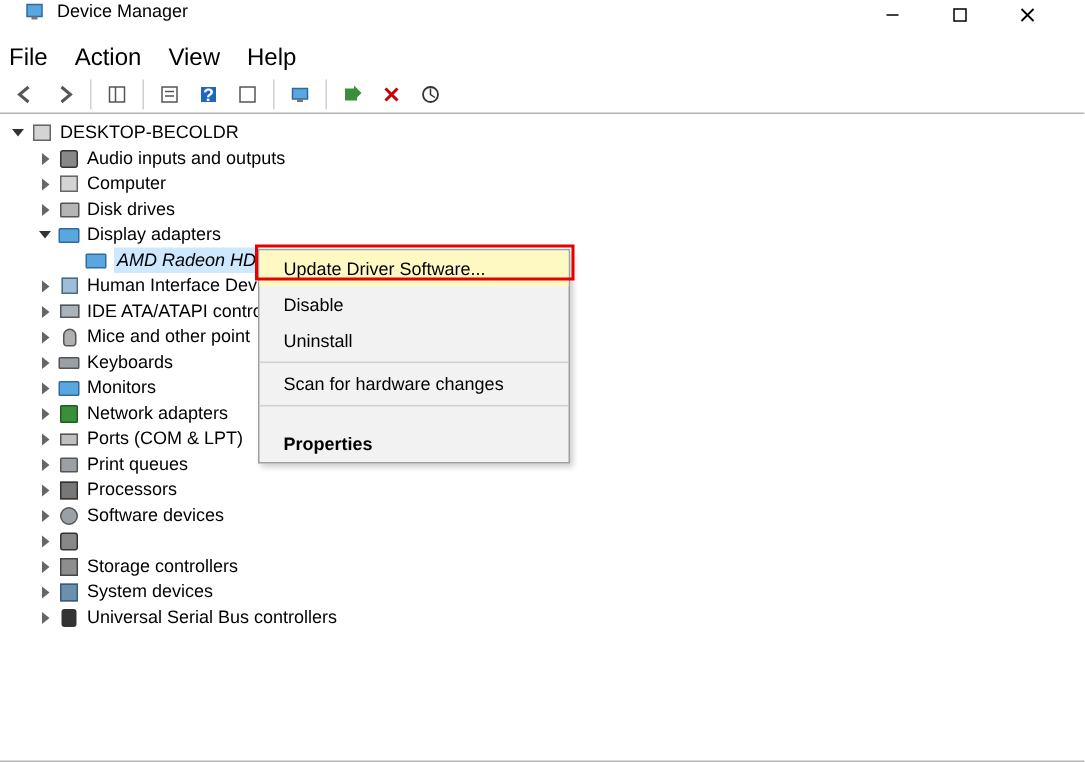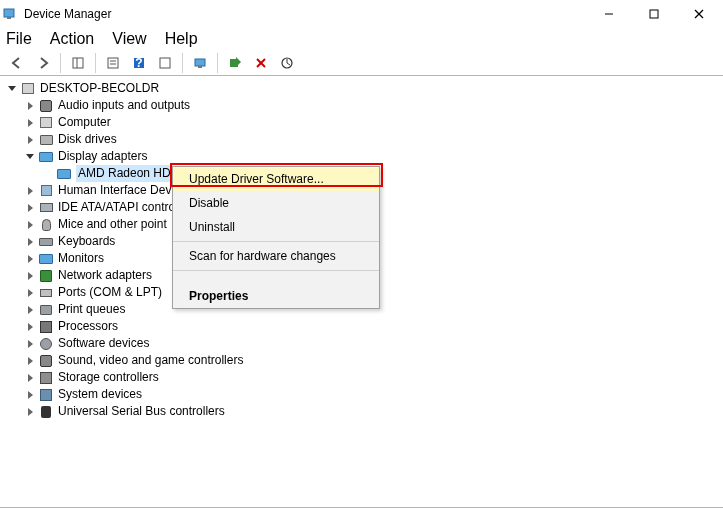--- a/index.html
+++ b/index.html
@@ -1,37 +1,37 @@
 <!DOCTYPE html>
 <html><head>
 <meta charset="utf-8">
 <style>
 * { box-sizing: border-box; margin: 0; padding: 0; font-family: "Segoe UI", Tahoma, sans-serif; font-size: 12px; }
 html, body { width: 723px; height: 508px; background: #fff; overflow: hidden; }
 
-.titlebar { height: 28px; display: flex; align-items: center; padding: 0 2px; }
+.titlebar { height: 28px; display: flex; padding: 0 16px; }
 .titlebar .app-icon { width: 16px; height: 16px; margin-right: 6px; display: inline-flex; }
 .titlebar .title { flex: 1; font-size: 12px; color: #000; }
 .titlebar .winbtns { display: flex; gap: 0; }
 .titlebar .winbtn { width: 45px; height: 20px; display: flex; align-items: center; justify-content: center; color: #000; }
 
 .menubar { height: 22px; display: flex; align-items: center; padding: 0 6px; gap: 18px; }
 .menubar .menu-item { font-size: 16px; color: #000; }
 
 .toolbar { height: 26px; display: flex; align-items: center; gap: 4px; padding: 0 6px; border-bottom: 1px solid #b5b5b5; }
 .toolbar .tbtn { width: 22px; height: 22px; display: inline-flex; align-items: center; justify-content: center; }
 .toolbar .sep { width: 1px; height: 20px; background: #d0d0d0; margin: 0 2px; }
 
 .tree { padding: 4px 2px; position: relative; }
 .row { display: flex; align-items: center; height: 17px; line-height: 17px; white-space: nowrap; }
 .row .chevron { width: 12px; height: 12px; display: inline-flex; align-items: center; justify-content: center; margin-right: 2px; }
 .row .spacer-chevron { width: 14px; display: inline-block; }
 .row .icon { width: 16px; height: 16px; display: inline-flex; align-items: center; justify-content: center; margin-right: 4px; }
 .row .label { color: #000; }
-.row.selected .label { background: #cde8ff; padding: 0 2px; }
+.row.selected .label { background: #cde8ff; padding: 0 2px; font-style: italic; }
 .indent-1 { padding-left: 4px; }
 .indent-2 { padding-left: 22px; }
 .indent-3 { padding-left: 40px; }
 
 
 .chev-right::before { content: ""; display: inline-block; width: 0; height: 0; border-top: 4px solid transparent; border-bottom: 4px solid transparent; border-left: 5px solid #666; }
 .chev-down::before { content: ""; display: inline-block; width: 0; height: 0; border-left: 4px solid transparent; border-right: 4px solid transparent; border-top: 5px solid #333; }
 
 
 .context-menu { position: absolute; left: 172px; top: 166px; width: 208px; background: #f2f2f2; border: 1px solid #a0a0a0; box-shadow: 2px 2px 4px rgba(0,0,0,0.2); }
@@ -276,21 +276,20 @@
       <span class="icon">
         <span class="ico-gear"></span>
       </span>
       <span class="label">Software devices</span>
     </div>
   <div class="row indent-2">
       <span class="chevron chev-right"></span>
       <span class="icon">
         <span class="ico-sound"></span>
       </span>
-      <span class="label">Sound, video and game controllers</span>
     </div>
   <div class="row indent-2">
       <span class="chevron chev-right"></span>
       <span class="icon">
         <span class="ico-stor"></span>
       </span>
       <span class="label">Storage controllers</span>
     </div>
   <div class="row indent-2">
       <span class="chevron chev-right"></span>

